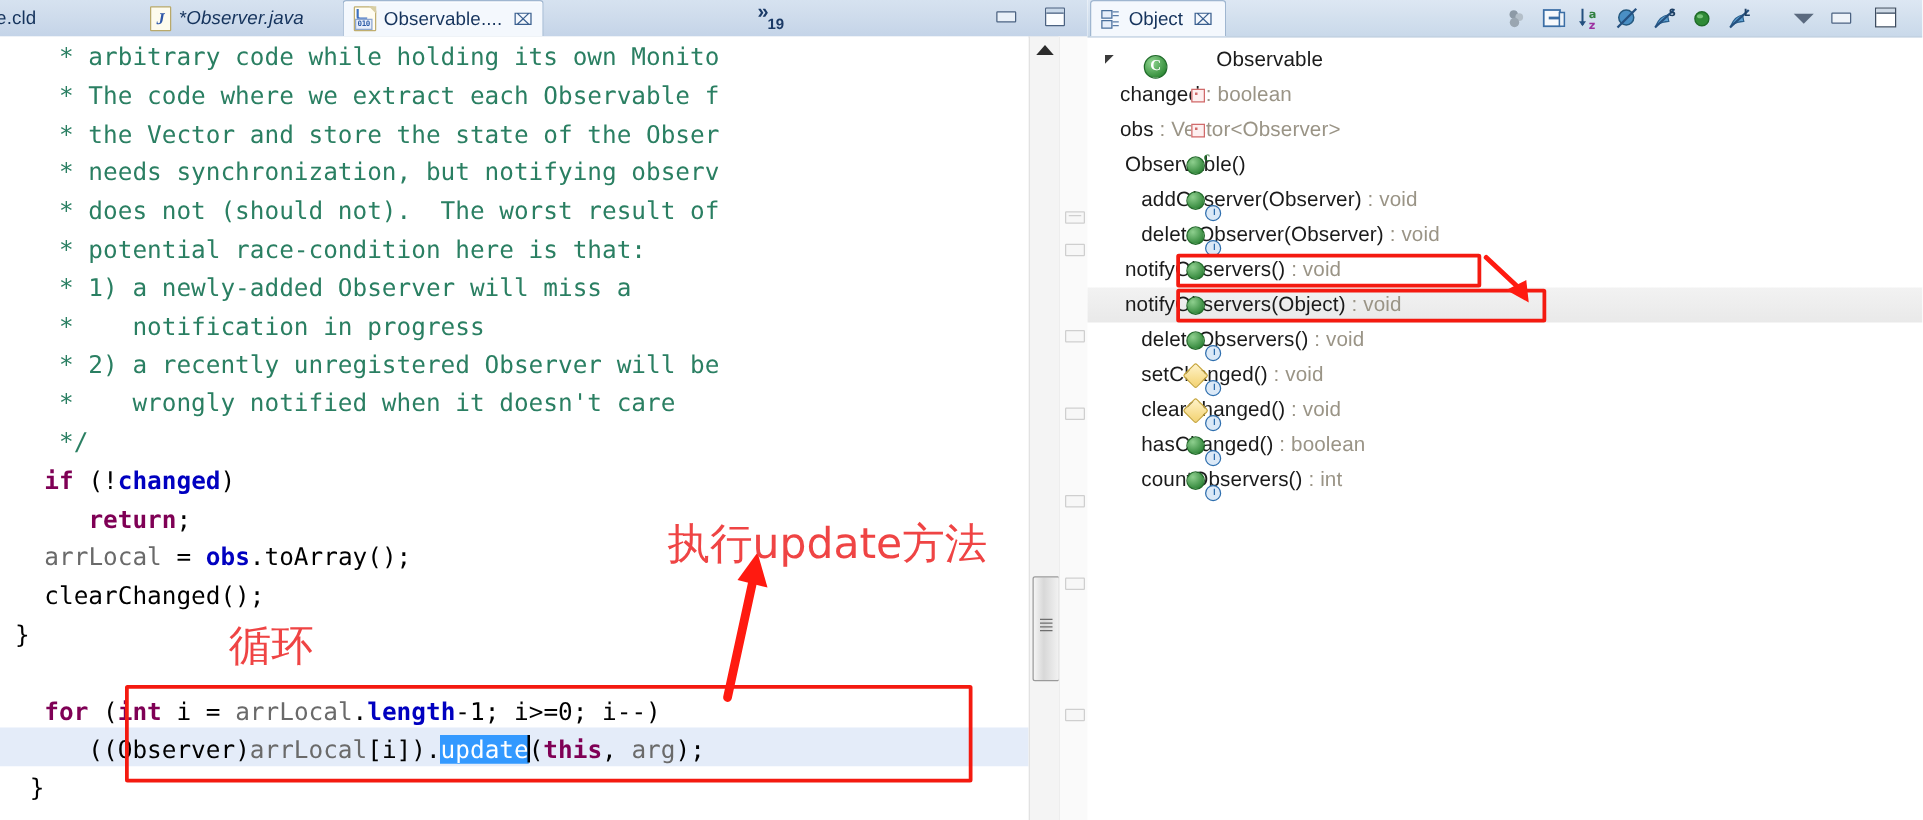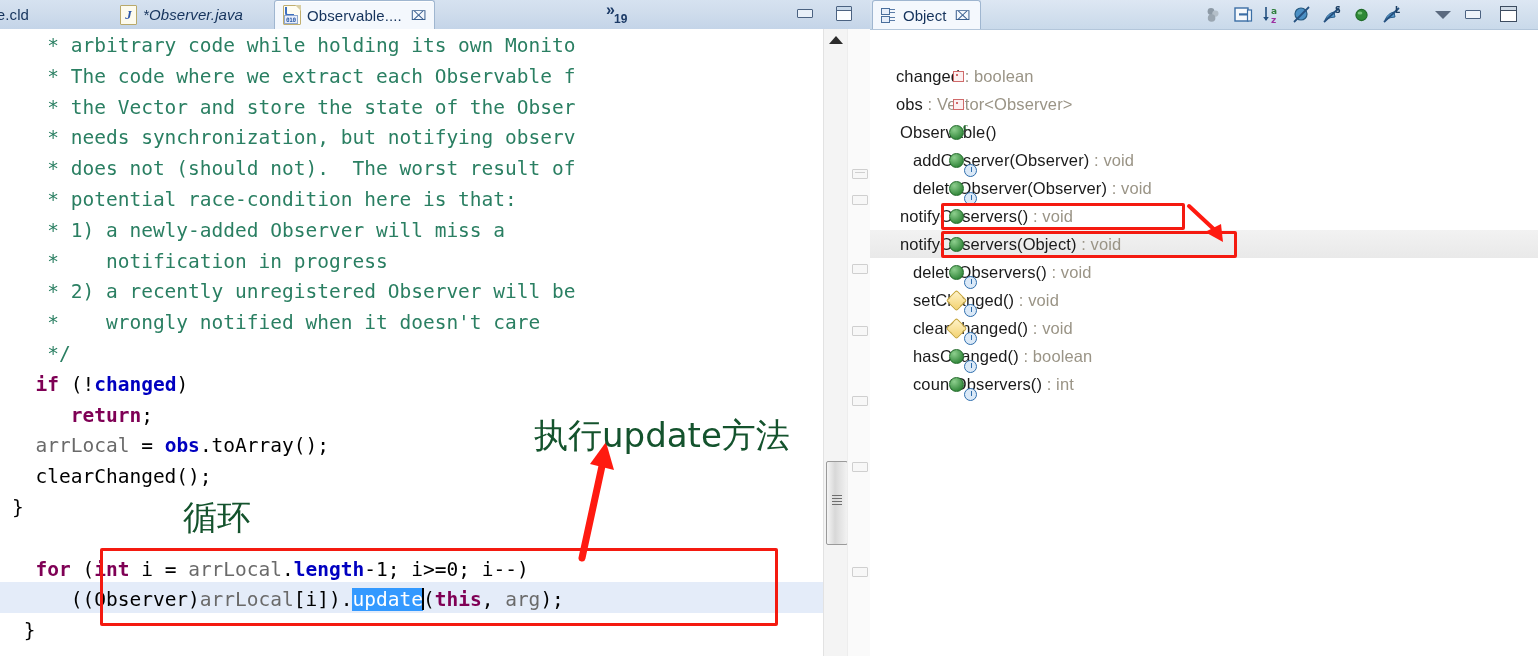--- a/index.html
+++ b/index.html
@@ -215,21 +215,21 @@
     width:11px;height:11px;border-radius:50%;
     border:1.5px solid #2f6fae;background:#dbe9f7;position:relative;
   }
   .ic-override:after{
     content:"";position:absolute;left:3px;top:2px;width:3px;height:5px;
     border-right:1.5px solid #2f6fae;
   }
 
   
   .redbox{position:absolute;border:3px solid #f41a10;border-radius:2px;box-sizing:border-box;pointer-events:none;}
-  .redtext{position:absolute;color:#14532d;font-family:"DejaVu Sans",sans-serif;white-space:nowrap;}
+  .redtext{position:absolute;color:#ef4444;font-family:"DejaVu Sans",sans-serif;white-space:nowrap;}
   .arrowsvg{position:absolute;pointer-events:none;}
 </style>
 </head>
 <body>
 
 <div id="root">
 
   <div id="editor-area">
 
     <div id="editor-tabbar">
@@ -354,20 +354,25 @@
         </svg>
       </div>
 
       <div class="ovwinbtn ovw-menu" style="left:565px;top:11px;"></div>
       <div class="ovwinbtn ovw-min" style="left:595px;top:10px;"></div>
       <div class="ovwinbtn ovw-max" style="left:630px;top:6px;"></div>
     </div>
 
     <div id="outline-tree">
 
+    <div class="orow" style="top: 2px;">
+          <span class="twisty"></span>
+          <span class="oicon ic-class" style="left: 45px; top: 5px;"></span>
+          <span class="olabel" style="margin-left: 84px;">Observable</span>
+        </div>
         <div class="orow" style="top: 30px;">
           <span class="oicon ic-field" style="left: 83px; top: 9px;"></span>
           <span class="olabel" style="margin-left: 26px;">changed<span class="otype"> : boolean</span></span>
         </div>
         <div class="orow" style="top: 58px;">
           <span class="oicon ic-field" style="left: 83px; top: 9px;"></span>
           <span class="olabel" style="margin-left: 26px;">obs<span class="otype"> : Vector&lt;Observer&gt;</span></span>
         </div>
         <div class="orow" style="top: 86px;">
           <span class="oicon ic-pub" style="left: 79px; top: 7px;"></span>

